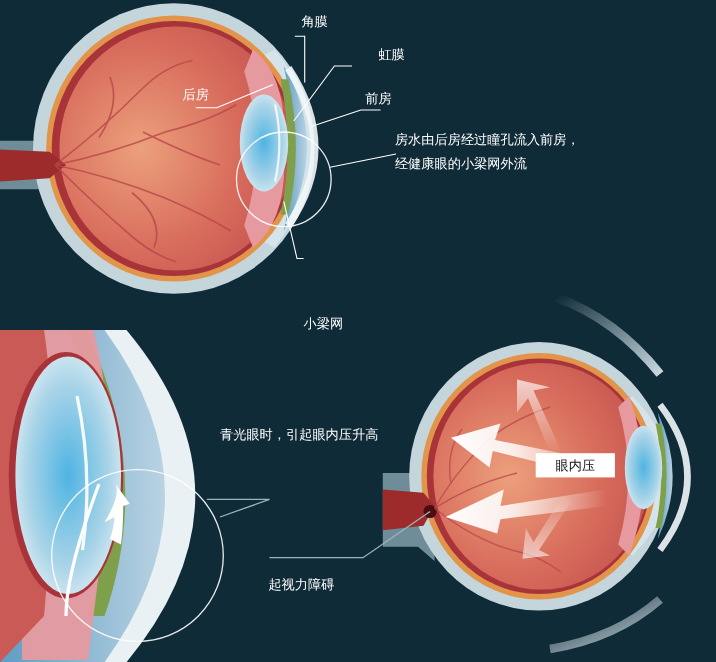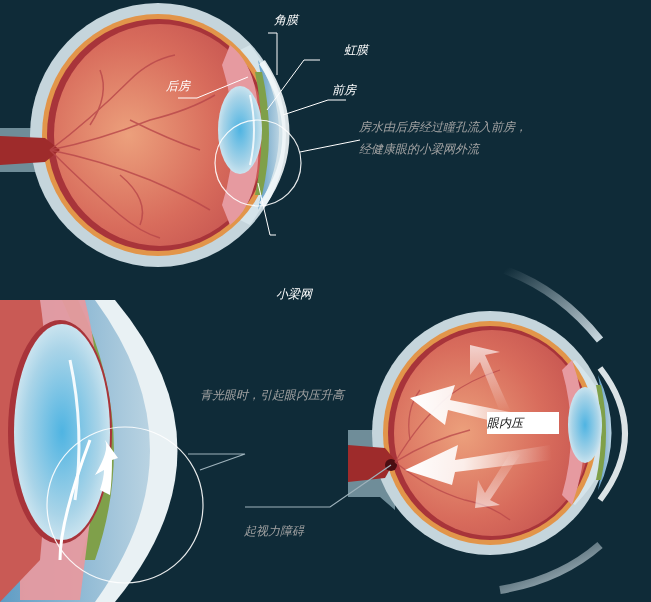--- a/index.html
+++ b/index.html
@@ -1,21 +1,21 @@
 <!DOCTYPE html>
 <html><head>
 <meta charset="utf-8">
 <style>
   html, body { margin: 0; padding: 0; }
   body { width: 651px; height: 602px; background: #0f2b38; overflow: hidden; position: relative; font-family: "DejaVu Sans", sans-serif; }
-  .stage { position: absolute; left: 0; top: 0; width: 651px; height: 474px; font-style: italic; }
+  .stage { position: absolute; left: 0; top: 0; width: 651px; height: 474px; }
   svg.art { position: absolute; left: 0; top: 0; }
   .lbl { position: absolute; color: #ffffff; font-size: 12px; line-height: 20px; white-space: nowrap; }
-  .para { position: absolute; color: #a3a3a3; font-size: 12px; line-height: 22px; }
-  .iop-box { position: absolute; left: 487px; top: 412px; width: 72px; height: 22px; background: #ffffff; color: #111; font-size: 12px; line-height: 22px; text-align: left; }
+  .para { position: absolute; color: #ffffff; font-size: 12px; line-height: 22px; }
+  .iop-box { position: absolute; left: 487px; top: 412px; width: 72px; height: 22px; background: #ffffff; color: #111; font-size: 12px; line-height: 22px; text-align: center; }
 </style>
 </head>
 <body>
 
 <div class="stage">
 
 <svg class="art" width="651" height="602" viewBox="0 0 651 602">
   <defs>
     <radialGradient id="vit" cx="0.35" cy="0.5" r="0.7">
       <stop offset="0" stop-color="#eca07c"></stop>

